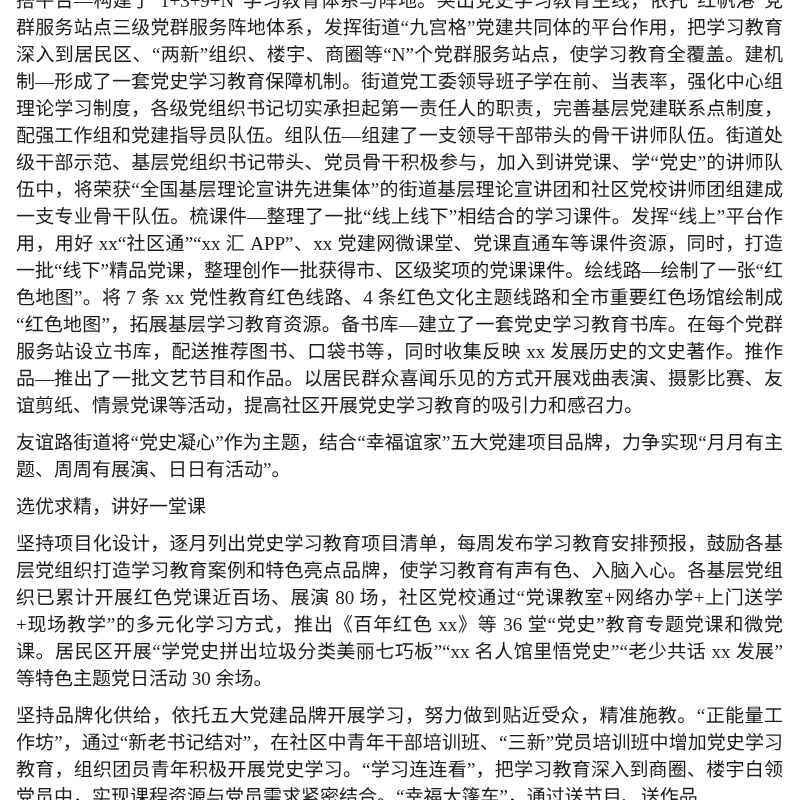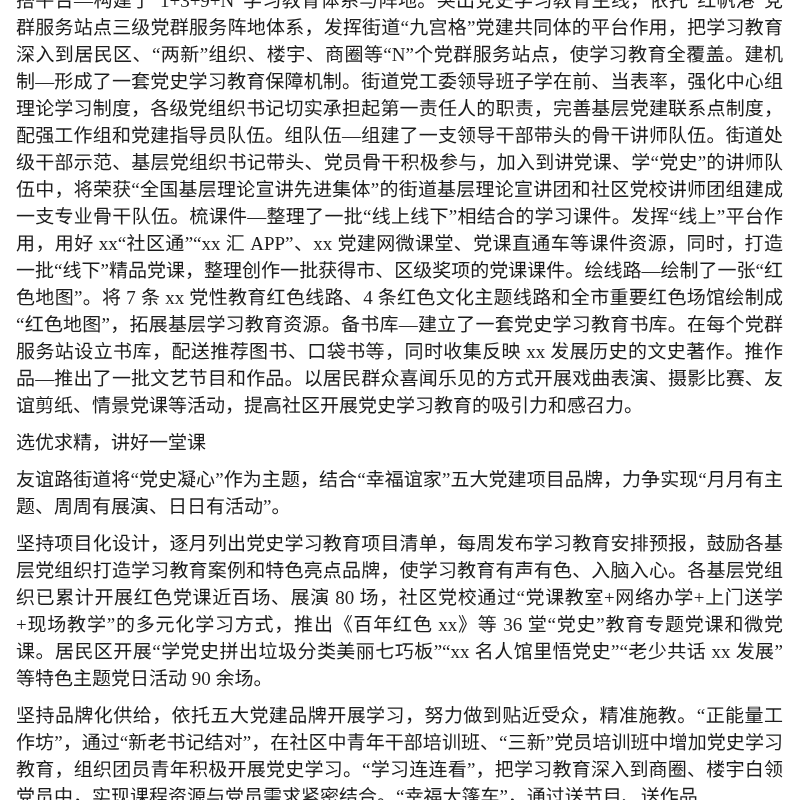--- a/index.html
+++ b/index.html
@@ -22,17 +22,17 @@
   .doc-page p {
     margin: 0 0 10px 0;
     word-break: break-all;
   }
 </style>
 </head>
 <body style="background: rgb(255, 255, 255);">
 
 <div class="doc-page">
   <p>搭平台—构建了“1+3+9+N”学习教育体系与阵地。突出党史学习教育主线，依托“红帆港”党群服务站点三级党群服务阵地体系，发挥街道“九宫格”党建共同体的平台作用，把学习教育深入到居民区、“两新”组织、楼宇、商圈等“N”个党群服务站点，使学习教育全覆盖。建机制—形成了一套党史学习教育保障机制。街道党工委领导班子学在前、当表率，强化中心组理论学习制度，各级党组织书记切实承担起第一责任人的职责，完善基层党建联系点制度，配强工作组和党建指导员队伍。组队伍—组建了一支领导干部带头的骨干讲师队伍。街道处级干部示范、基层党组织书记带头、党员骨干积极参与，加入到讲党课、学“党史”的讲师队伍中，将荣获“全国基层理论宣讲先进集体”的街道基层理论宣讲团和社区党校讲师团组建成一支专业骨干队伍。梳课件—整理了一批“线上线下”相结合的学习课件。发挥“线上”平台作用，用好 xx“社区通”“xx 汇 APP”、xx 党建网微课堂、党课直通车等课件资源，同时，打造一批“线下”精品党课，整理创作一批获得市、区级奖项的党课课件。绘线路—绘制了一张“红色地图”。将 7 条 xx 党性教育红色线路、4 条红色文化主题线路和全市重要红色场馆绘制成“红色地图”，拓展基层学习教育资源。备书库—建立了一套党史学习教育书库。在每个党群服务站设立书库，配送推荐图书、口袋书等，同时收集反映 xx 发展历史的文史著作。推作品—推出了一批文艺节目和作品。以居民群众喜闻乐见的方式开展戏曲表演、摄影比赛、友谊剪纸、情景党课等活动，提高社区开展党史学习教育的吸引力和感召力。</p>
+  <p>友谊路街道将“党史凝心”作为主题，结合“幸福谊家”五大党建项目品牌，力争实现“月月有主题、周周有展演、日日有活动”。</p>
   <p>选优求精，讲好一堂课</p>
-  <p>友谊路街道将“党史凝心”作为主题，结合“幸福谊家”五大党建项目品牌，力争实现“月月有主题、周周有展演、日日有活动”。</p>
-  <p>坚持项目化设计，逐月列出党史学习教育项目清单，每周发布学习教育安排预报，鼓励各基层党组织打造学习教育案例和特色亮点品牌，使学习教育有声有色、入脑入心。各基层党组织已累计开展红色党课近百场、展演 80 场，社区党校通过“党课教室+网络办学+上门送学+现场教学”的多元化学习方式，推出《百年红色 xx》等 36 堂“党史”教育专题党课和微党课。居民区开展“学党史拼出垃圾分类美丽七巧板”“xx 名人馆里悟党史”“老少共话 xx 发展”等特色主题党日活动 90 余场。</p>
+  <p>坚持项目化设计，逐月列出党史学习教育项目清单，每周发布学习教育安排预报，鼓励各基层党组织打造学习教育案例和特色亮点品牌，使学习教育有声有色、入脑入心。各基层党组织已累计开展红色党课近百场、展演 80 场，社区党校通过“党课教室+网络办学+上门送学+现场教学”的多元化学习方式，推出《百年红色 xx》等 36 堂“党史”教育专题党课和微党课。居民区开展“学党史拼出垃圾分类美丽七巧板”“xx 名人馆里悟党史”“老少共话 xx 发展”等特色主题党日活动 30 余场。</p>
   <p>坚持品牌化供给，依托五大党建品牌开展学习，努力做到贴近受众，精准施教。“正能量工作坊”，通过“新老书记结对”，在社区中青年干部培训班、“三新”党员培训班中增加党史学习教育，组织团员青年积极开展党史学习。“学习连连看”，把学习教育深入到商圈、楼宇白领党员中，实现课程资源与党员需求紧密结合。“幸福大篷车”，通过送节目、送作品</p>
 </div>
 
 </body></html>

